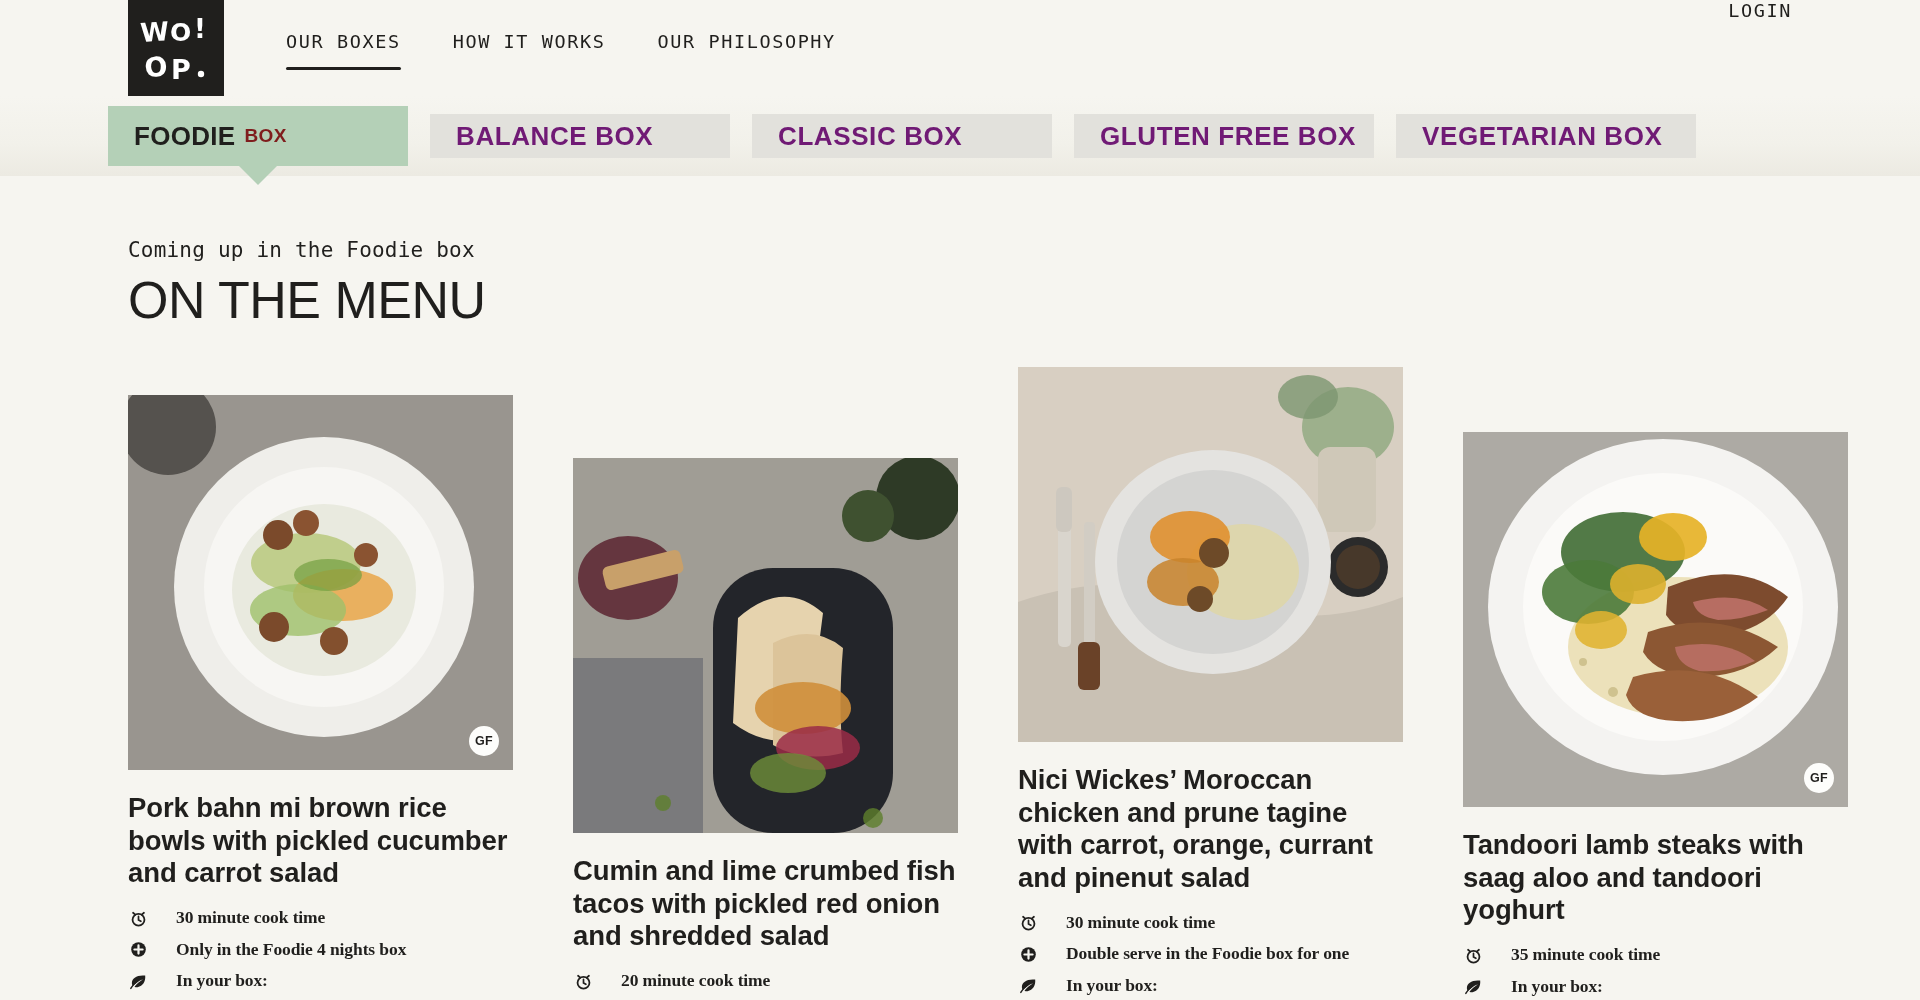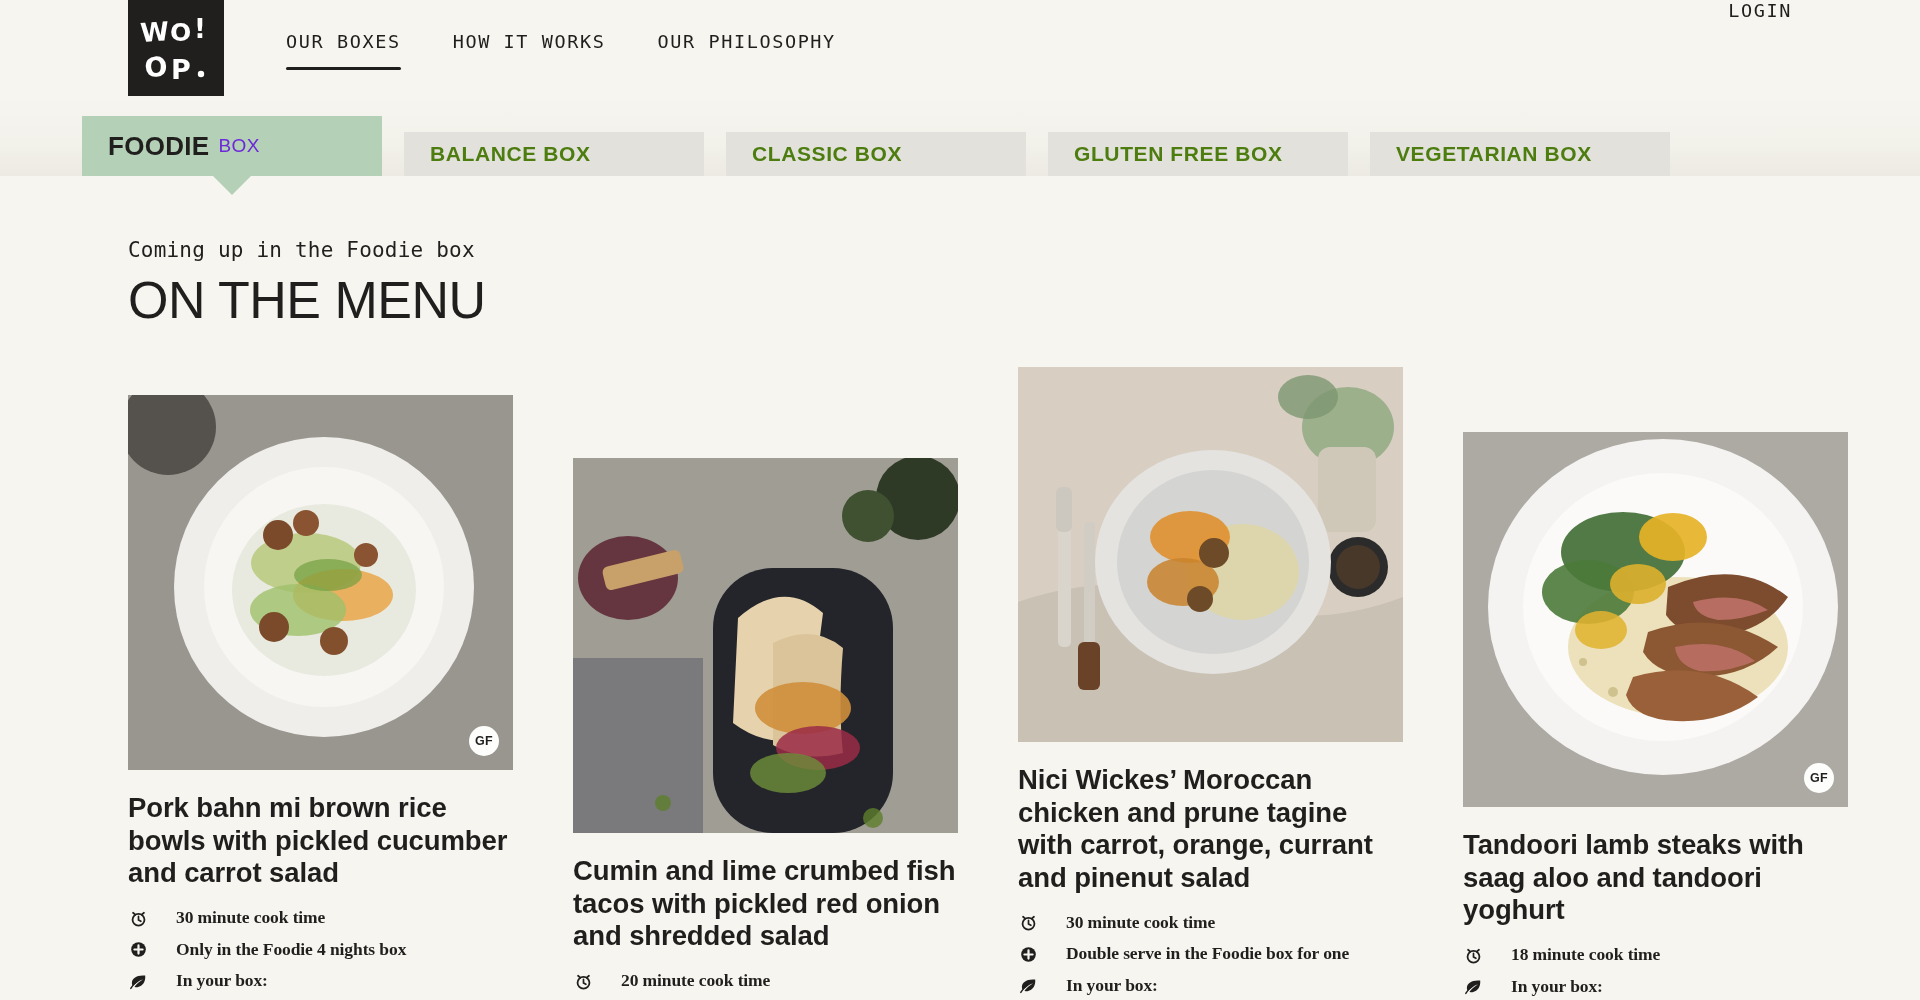--- a/index.html
+++ b/index.html
@@ -78,34 +78,34 @@
     font-size: 18.5px;
     letter-spacing: 1.6px;
     color: #201f1d;
     text-decoration: none;
   }
 
   
   .tabbar {
     position: relative;
     height: 80px;
-    padding-left: 82px;
-    display: flex;
-    align-items: flex-end;
+    padding-left: 108px;
+    display: flex;
+    align-items: center;
     background: linear-gradient(to bottom, #f6f5f0 0%, #f2f1ea 60%, #eceae2 100%);
   }
   .tab {
     height: 44px;
     display: flex;
     align-items: center;
     padding-left: 26px;
     box-sizing: border-box;
     background: #e2e1dc;
-    color: #4d7c0f;
-    font-size: 21px;
+    color: #701a75;
+    font-size: 26px;
     font-weight: 600;
     letter-spacing: .6px;
     position: relative;
     cursor: pointer;
     margin-right: 22px;
   }
   .tab.balance   { width: 300px; }
   .tab.classic   { width: 300px; }
   .tab.glutenfree{ width: 300px; }
   .tab.vegetarian{ width: 300px; margin-right: 0; }
@@ -119,23 +119,23 @@
     font-size: 0;
   }
   .tab.active .t-main {
     font-size: 26px;
     font-weight: 800;
     letter-spacing: .3px;
     color: #201f1d;
   }
   .tab.active .t-sub {
     font-size: 19px;
-    font-weight: 400;
+    font-weight: 700;
     letter-spacing: .4px;
-    color: #6d28d9;
+    color: #7f1d1d;
     margin-left: 9px;
   }
   .tab-pointer {
     position: absolute;
     left: 50%;
     transform: translateX(-50%);
     bottom: -19px;
     width: 0; height: 0;
     border-left: 20px solid transparent;
     border-right: 20px solid transparent;
@@ -467,21 +467,21 @@
         <h3>Tandoori lamb steaks with saag aloo and tandoori yoghurt</h3>
         <div class="meta">
           <div class="meta-row">
             <span class="mi">
               <svg width="17" height="17" viewBox="0 0 20 20">
                   <circle cx="10" cy="11.5" r="7" fill="none" stroke="#201f1d" stroke-width="2.1"></circle>
                   <path d="M10 7.5v4.2l2.8 1.6" stroke="#201f1d" stroke-width="2" fill="none" stroke-linecap="round"></path>
                   <path d="M3.6 3.3l2.6 2.1M16.4 3.3l-2.6 2.1" stroke="#201f1d" stroke-width="2.1" stroke-linecap="round"></path>
                 </svg>
             </span>
-            <span class="mt">18 minute cook time</span>
+            <span class="mt">35 minute cook time</span>
           </div>
           <div class="meta-row">
             <span class="mi">
               <svg width="18" height="18" viewBox="0 0 20 20">
                   <path d="M18 4C9 3 3.2 7 3.2 12.3c0 1.4.5 2.5 1.3 3.3C7 13 11 9.8 15.6 8.1c-3.6 2.3-7.4 5.3-9.5 8.3 1 .5 2.2.7 3.4.5C15.5 15.9 18.6 10.5 18 4z" fill="#201f1d"></path>
                   <path d="M2 18.2C3.4 15.5 6 12.6 9.4 10.3" stroke="#201f1d" stroke-width="1.6" fill="none" stroke-linecap="round"></path>
                 </svg>
             </span>
             <span class="mt">In your box:</span>
           </div>

